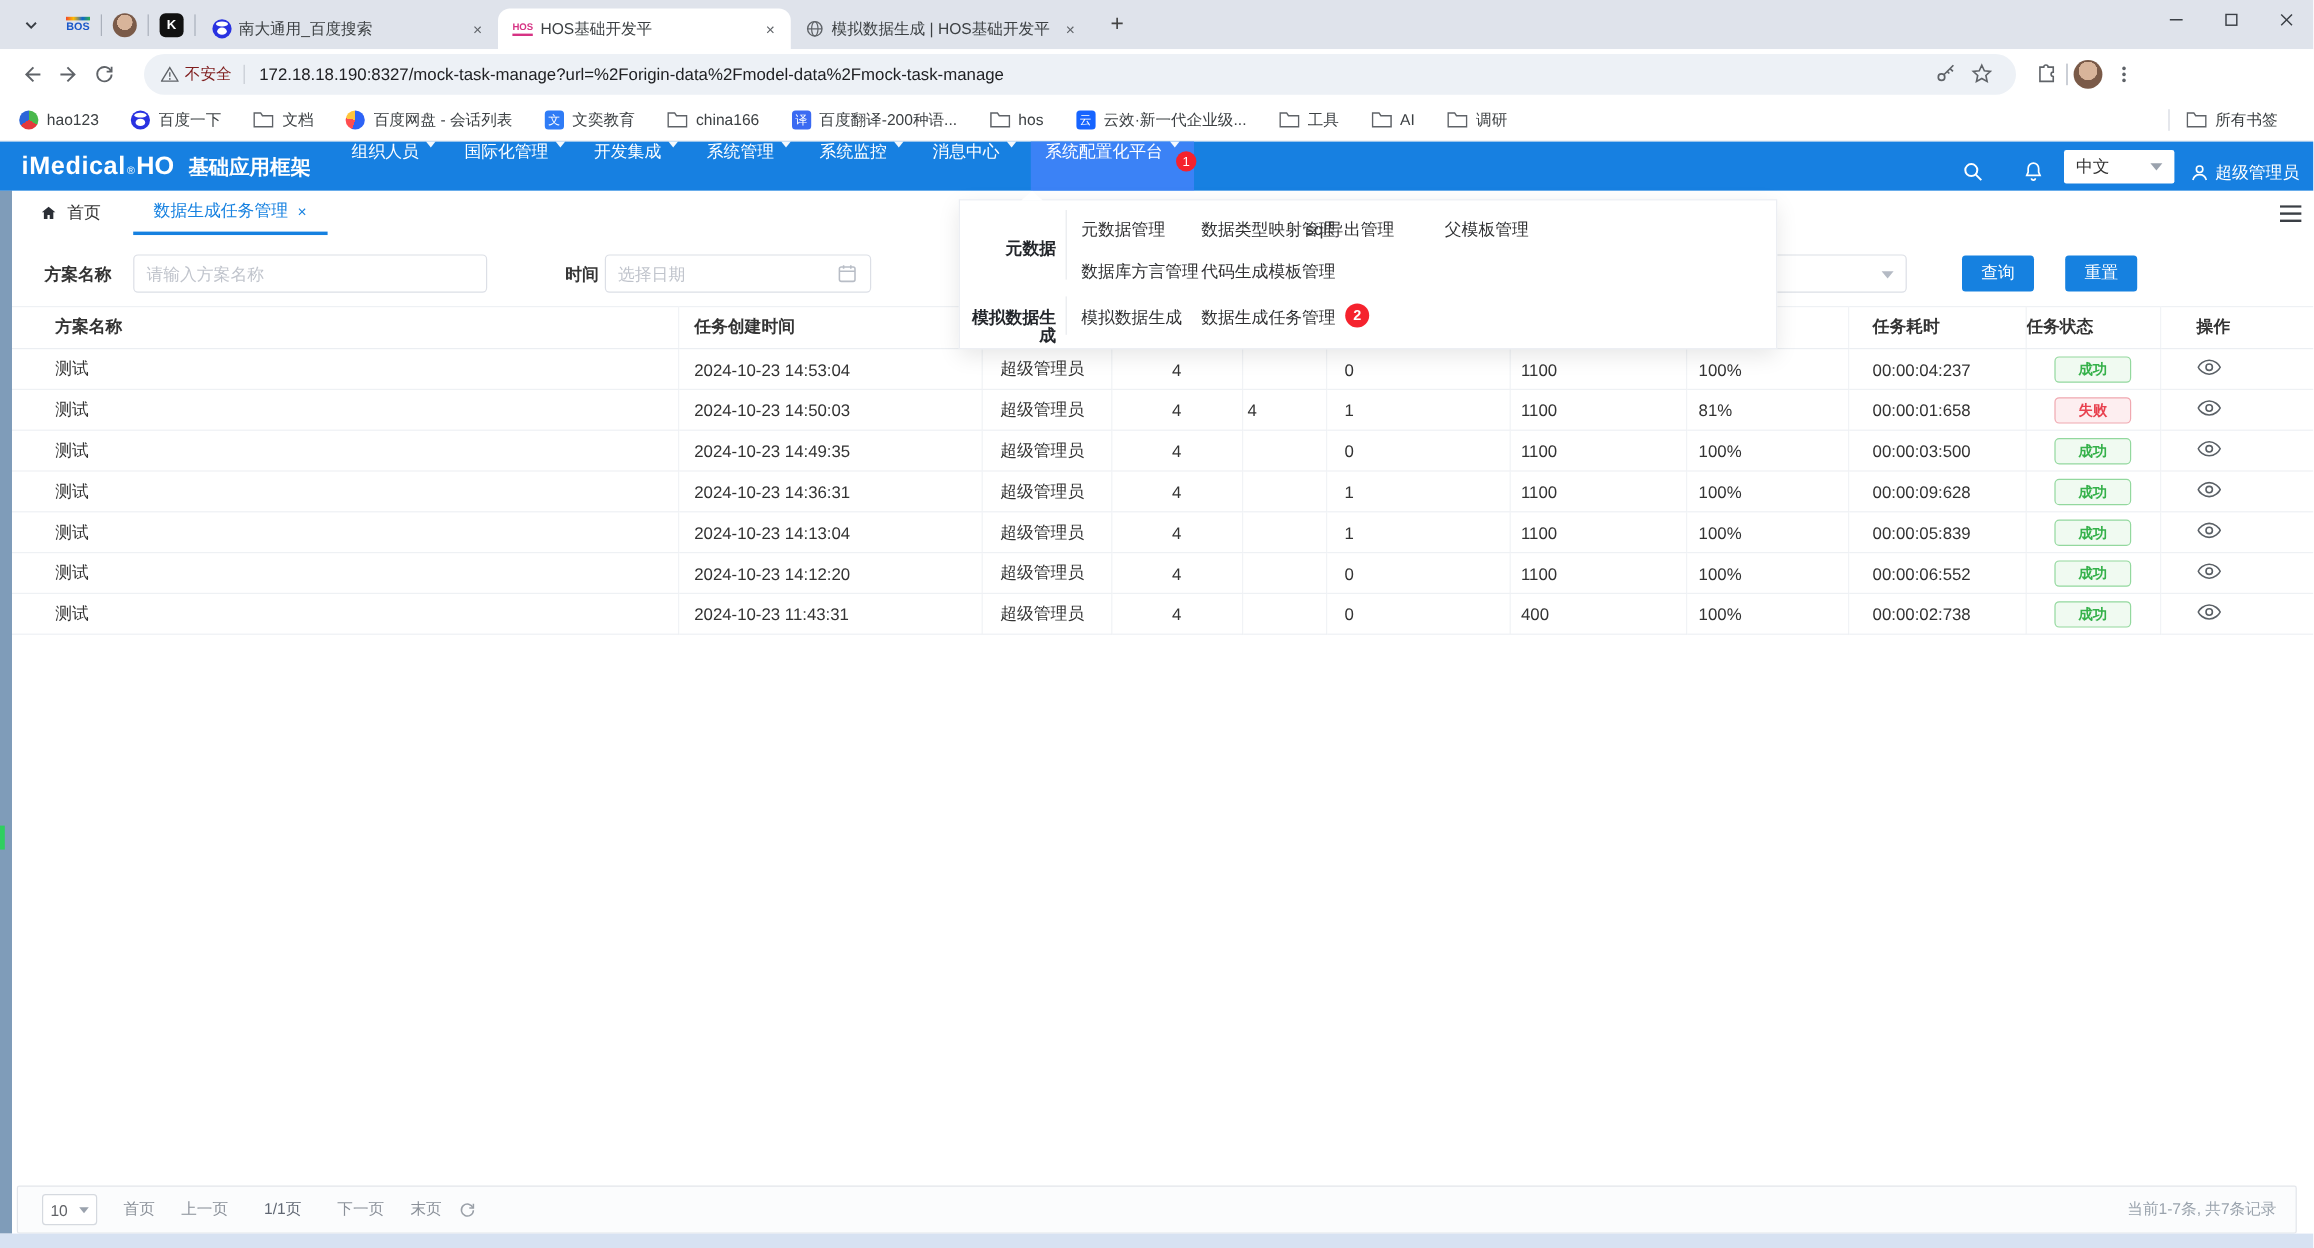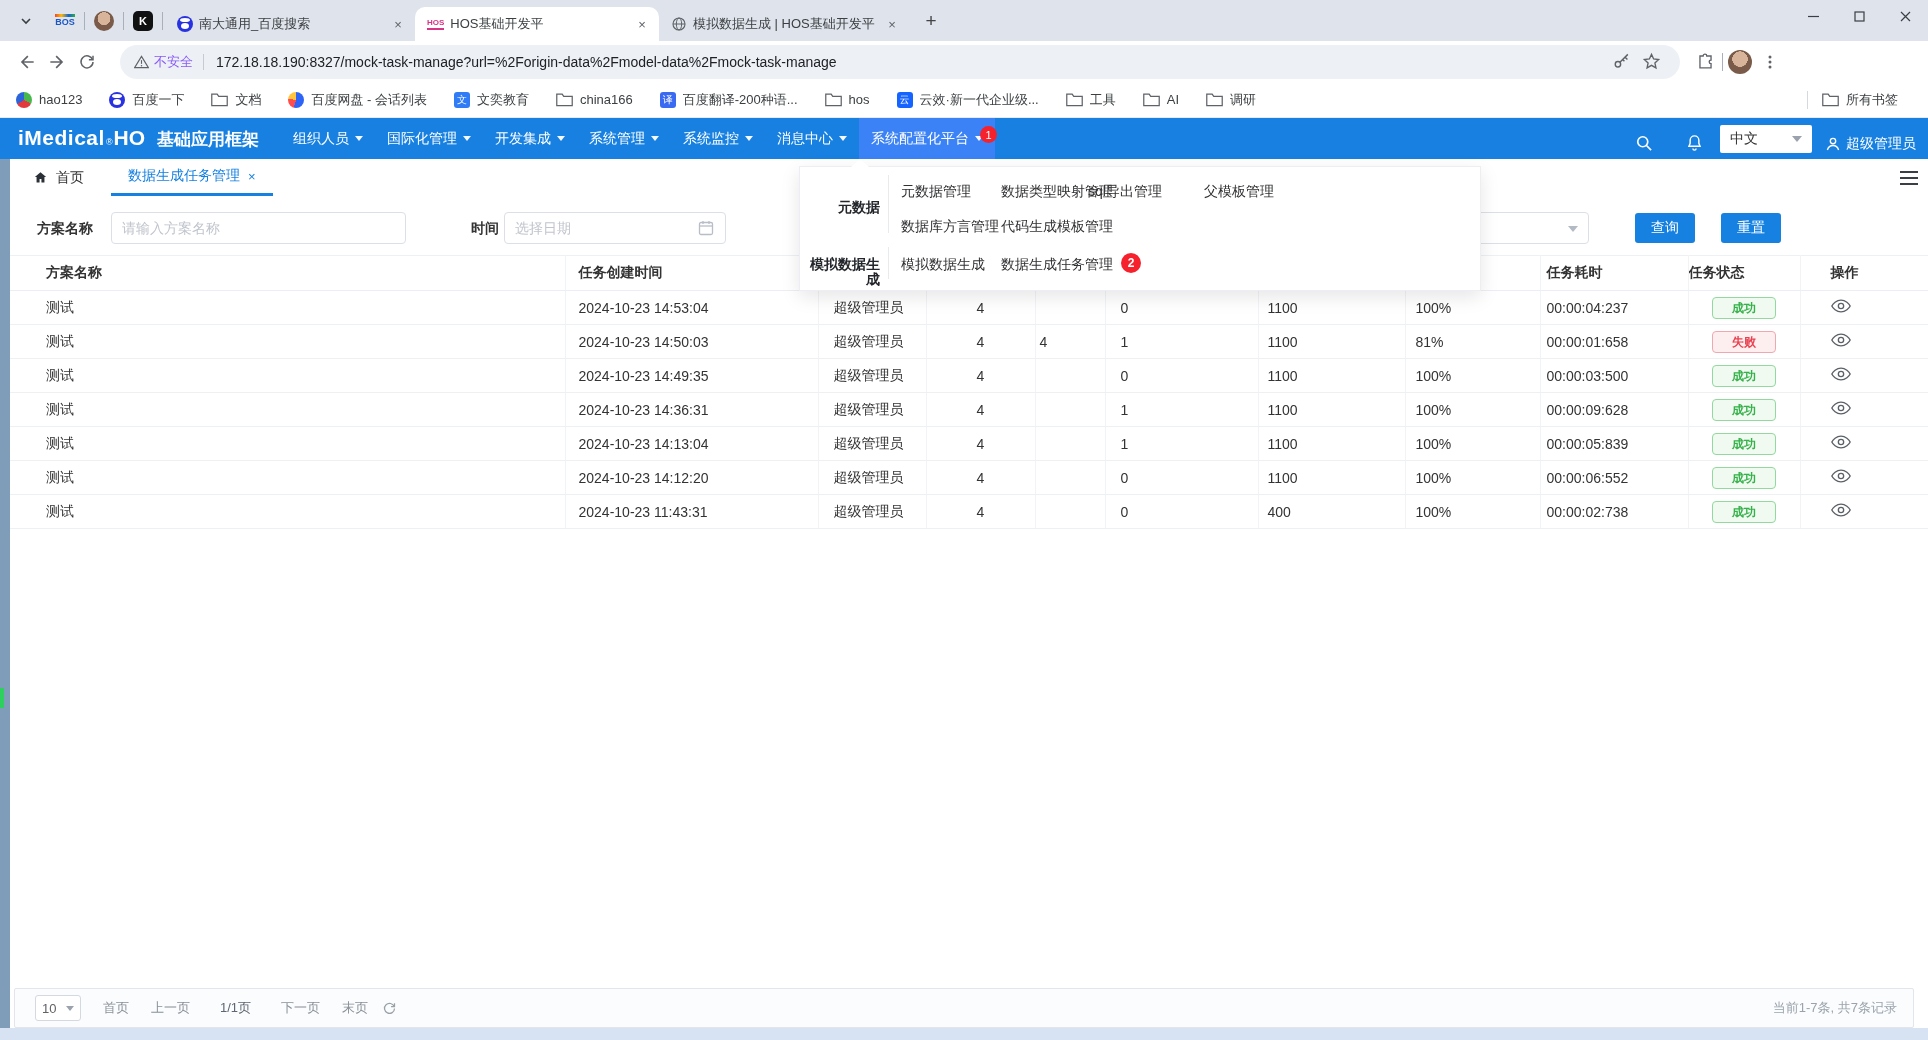--- a/index.html
+++ b/index.html
@@ -27,21 +27,21 @@
 .icon-baidu::before{content:"";position:absolute;left:3px;top:2px;width:10px;height:4px;border-radius:50%;background:#fff;box-shadow:0 0 0 0 #fff}
 .icon-hos{font-size:8px;font-weight:bold;color:#d63384;border-bottom:2px solid #d63384;line-height:10px}
 .win-controls{position:absolute;right:0;top:0;height:33px;display:flex;z-index:5}
 .win-controls .wc{width:46px;height:33px;display:flex;align-items:center;justify-content:center;color:#3a3f45;cursor:pointer;font-size:13px}
 
 
 .toolbar{position:absolute;left:0;top:41px;right:0;height:41px;background:#fff;display:flex;align-items:center}
 .navbtn{width:30px;height:30px;display:flex;align-items:center;justify-content:center;cursor:pointer}
 .navbtn:nth-child(1){margin-left:12px}
 .urlpill{margin-left:18px;width:1560px;height:34px;background:#edf1f6;border-radius:17px;display:flex;align-items:center;padding:0 14px;font-size:14px;color:#202124}
-.sec{display:flex;align-items:center;color:#8b5cf6;font-size:13px;margin-right:10px;cursor:pointer}
+.sec{display:flex;align-items:center;color:#7f1d1d;font-size:13px;margin-right:10px;cursor:pointer}
 .sec span{margin-left:5px}
 .pill-div{width:1px;height:16px;background:#c6cbd3;margin-right:12px}
 .url{white-space:nowrap;overflow:hidden;flex:1}
 .pill-right{display:flex;align-items:center;margin-left:auto}
 .tool-right{display:flex;align-items:center;margin-left:10px}
 .tbtn{width:30px;height:30px;display:flex;align-items:center;justify-content:center;cursor:pointer}
 
 
 .bookmarks{position:absolute;left:0;top:82px;right:0;height:36px;background:#fff;border-bottom:1px solid #e7eaee;display:flex;align-items:center;padding:0 16px;font-size:13px;color:#3c4043}
 .bm{display:flex;align-items:center;margin-right:27px;cursor:pointer;white-space:nowrap}
@@ -53,21 +53,21 @@
 .bm-right .vsep{margin-right:14px;background:#d4d8df}
 
 
 .navbar{position:absolute;left:0;top:118px;right:0;height:41px;background:#1780e1;display:flex;align-items:center;color:#fff}
 .brand{margin-left:18px;display:flex;align-items:baseline;white-space:nowrap}
 .brand .b1{font-size:21px;font-weight:bold;letter-spacing:.5px}
 .brand sup{font-size:9px;margin:0 1px}
 .brand .b2{font-size:21px;font-weight:bold}
 .brand .sub{font-size:17px;margin-left:12px;font-weight:bold}
 .nav-items{display:flex;margin-left:22px;height:41px}
-.nav-item{display:flex;align-items:center;padding:0 12px;font-size:14px;cursor:pointer;position:relative;white-space:nowrap}
+.nav-item{display:flex;align-items:flex-start;padding:0 12px;font-size:14px;cursor:pointer;position:relative;white-space:nowrap}
 .nav-item .caret{width:0;height:0;border-left:4px solid transparent;border-right:4px solid transparent;border-top:5px solid #fff;margin-left:6px;opacity:.95}
 .nav-item.active{background:#3b82f6}
 .nav-badge{position:absolute;right:-2px;top:8px;min-width:17px;height:17px;border-radius:9px;background:#f5222d;color:#fff;font-size:11px;display:flex;align-items:center;justify-content:center;padding:0 4px}
 .nav-right{margin-left:auto;display:flex;align-items:flex-end;margin-right:12px}
 .nav-ic{width:20px;height:20px;display:flex;align-items:center;justify-content:center;cursor:pointer}
 .lang{width:92px;height:28px;background:#fff;border-radius:2px;color:#333;font-size:14px;display:flex;align-items:center;padding:0 10px;margin:0 12px 0 8px;cursor:pointer}
 .lang .lcaret{margin-left:auto;width:0;height:0;border-left:5px solid transparent;border-right:5px solid transparent;border-top:6px solid #9aa2ad}
 .user{display:flex;align-items:center;font-size:14px;cursor:pointer}
 .user svg{margin-right:4px}
 
@@ -98,21 +98,21 @@
 .btn-reset{left:1711px}
 
 
 .tbl{position:absolute;left:0;top:59px;width:1918px;border-collapse:collapse;table-layout:fixed;font-size:14px;color:#333}
 .tbl th{height:35px;font-weight:bold;text-align:left;border-bottom:1px solid #ebeef2;border-top:1px solid #eef1f4;background:#fff}
 .tbl td{height:34px;border-bottom:1px solid #eef1f4;background:#fff}
 .tbl th,.tbl td{border-right:1px solid #f1f3f6;white-space:nowrap;overflow:hidden}
 .tbl .lastcol{border-right:none}
 .c1{padding-left:36px}.c2{padding-left:13px}.c3{padding-left:15px}
 .c4{text-align:center}.c5{padding-left:4px}.c6{padding-left:15px}
-.c7{padding-left:9px}.c8{padding-left:10px}.c9{padding-left:6px}
+.c7{padding-left:9px}.c8{padding-left:10px}.c9{padding-left:20px}
 .c10{text-align:center}.c11{padding-left:30px}
 .badge{display:inline-block;width:64px;height:22px;line-height:20px;text-align:center;border-radius:4px;font-size:12px;font-weight:bold}
 .badge.success{color:#35b14a;border:1px solid #93d89e;background:#f0faf1}
 .badge.fail{color:#e8414f;border:1px solid #f0a8b0;background:#fdeef0}
 .eyebtn{display:inline-flex;align-items:center;cursor:pointer}
 
 
 .menu{position:absolute;left:799px;top:166px;width:682px;height:125px;background:#fff;border:1px solid #ecEEf3;border:1px solid #eceef3;box-shadow:0 6px 18px rgba(0,0,0,.1);z-index:30}
 .menu .mcaret{position:absolute;left:51px;top:-8px;width:0;height:0;border-left:9px solid transparent;border-right:9px solid transparent;border-bottom:8px solid #fff}
 .mlabel{position:absolute;left:0;width:80px;text-align:right;font-size:14px;font-weight:bold;color:#23262b;line-height:15px}

